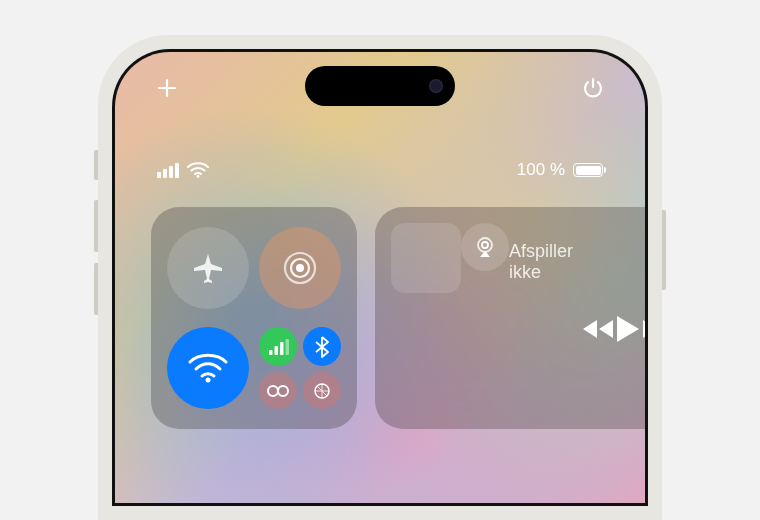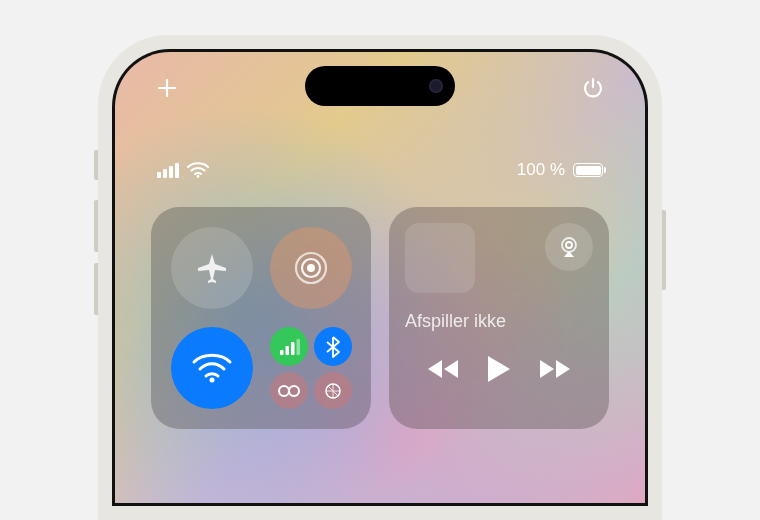--- a/index.html
+++ b/index.html
@@ -99,21 +99,21 @@
   color: #fff;
 }
 .ctl.dim { background: rgba(255,255,255,0.15); }
 .ctl.orange { background: rgba(230,150,100,0.45); }
 .ctl.blue { background: #0a7aff; }
 .mini-grid { display: grid; grid-template-columns: 1fr 1fr; gap: 6px; width: 82px; height: 82px; }
 .mini { border-radius: 50%; display:flex; align-items:center; justify-content:center; color:#fff; }
 .mini.green { background:#34c759; }
 .mini.blue { background:#0a7aff; }
 .mini.pink { background: rgba(200,120,120,0.55); }
-.media-tile { display: flex; flex-direction: column; }
+.media-tile { display: flex; }
 .media-top { display: flex; justify-content: space-between; align-items: flex-start; }
 .album { width: 70px; height: 70px; background: rgba(255,255,255,0.12); border-radius: 14px; }
 .airplay-btn { width: 48px; height: 48px; border-radius: 50%; background: rgba(255,255,255,0.15); display:flex; align-items:center; justify-content:center; color: #fff; }
 .media-label { color: rgba(255,255,255,0.82); font-size: 18px; margin-top: 18px; }
 .media-controls { display: flex; justify-content: space-around; align-items: center; margin-top: 22px; color: #fff; padding: 0 8px; }
 svg { display: block; }
 </style>
 </head>
 <body>
 

